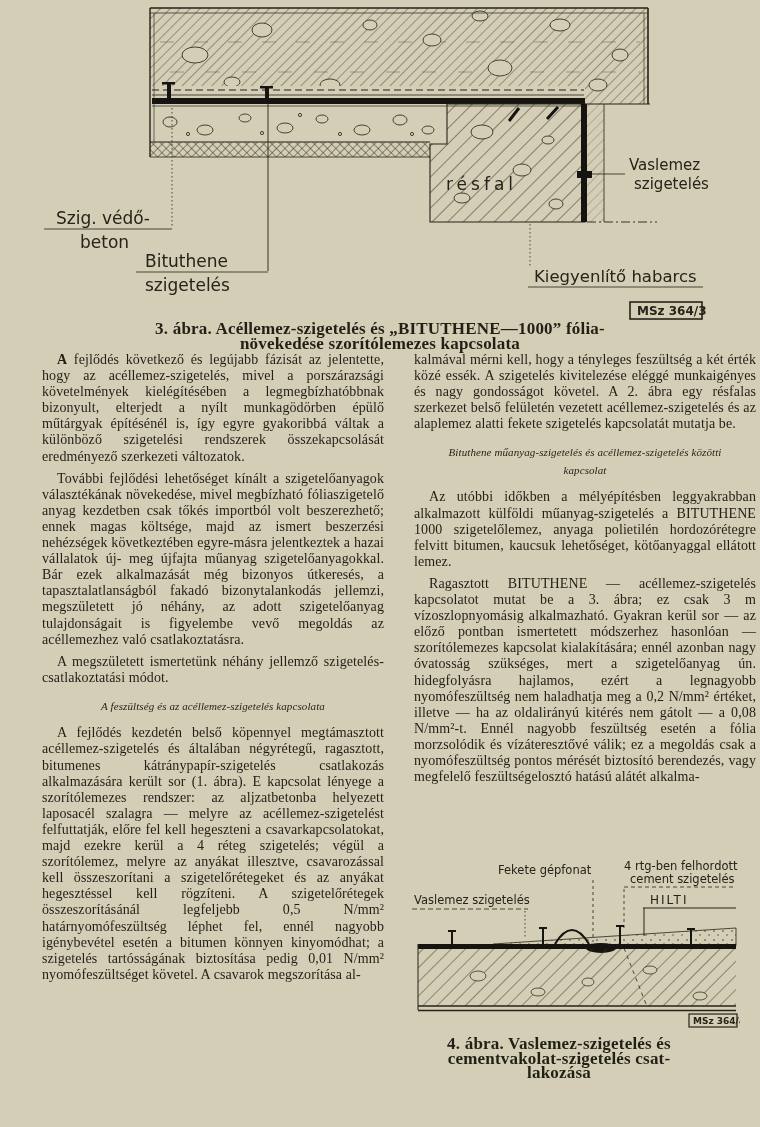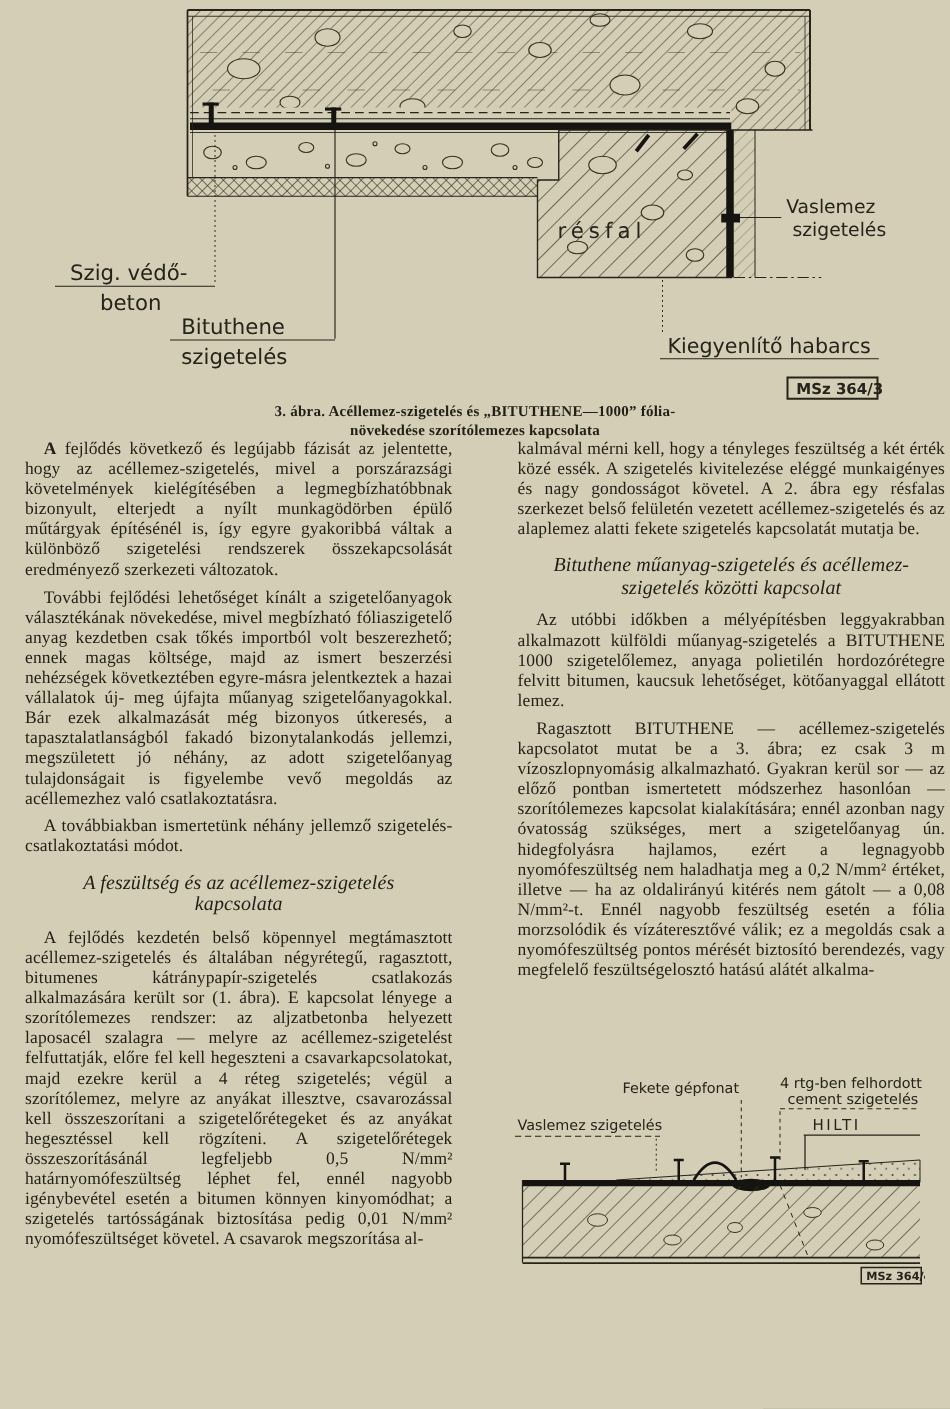--- a/index.html
+++ b/index.html
@@ -4,22 +4,22 @@
 <style>
   html,body{margin:0;padding:0;background:#b8b49c;}
   .page{position:relative;width:760px;height:1127px;background:#d3ceb5;overflow:hidden;
         font-family:"Liberation Serif",serif;color:#211f16;}
   .col{position:absolute;width:342px;font-size:14px;line-height:16.1px;text-align:justify;
        letter-spacing:0.1px;}
   .col p{margin:0 0 6px 0;}
   .col p.ind{text-indent:15px;}
   .lead::first-letter{font-weight:bold;}
   .sec-heading{font-style:italic;text-align:center;margin:12px 16px 10px 16px;
-               line-height:17.5px;font-size:16px;}
-  .caption{position:absolute;text-align:center;font-weight:bold;font-size:12px;
+               line-height:17.5px;font-size:11px;}
+  .caption{position:absolute;text-align:center;font-weight:bold;font-size:17px;
            line-height:14.5px;letter-spacing:0.2px;}
   svg{position:absolute;}
   svg text{font-family:"DejaVu Sans",sans-serif;fill:#25231a;}
   .stamp-txt{font-family:"DejaVu Sans",sans-serif;font-weight:bold;}
 </style>
 </head>
 <body>
 
 <div class="page">
 
@@ -147,24 +147,24 @@
       <rect x="630" y="302" width="72" height="17" fill="none" stroke="#25231a" stroke-width="1.6"></rect>
       <text class="stamp-txt" x="637" y="315" font-size="12">MSz 364/3</text>
     </g>
   </svg>
 
   <div class="caption" style="left:80px;top:322px;width:600px;">
     <div>3. ábra. Acéllemez-szigetelés és „BITUTHENE—1000” fólia-</div>
     <div>növekedése szorítólemezes kapcsolata</div>
   </div>
 
-  <div class="col" style="left:20px;top:352px;">
+  <div class="col" style="left:42px;top:352px;">
     <p class="ind lead">A fejlődés következő és legújabb fázisát az jelentette, hogy az acéllemez-szigetelés, mivel a porszárazsági követelmények kielégítésében a legmegbízhatóbbnak bizonyult, elterjedt a nyílt munkagödörben épülő műtárgyak építésénél is, így egyre gyakoribbá váltak a különböző szigetelési rendszerek összekapcsolását eredményező szerkezeti változatok.</p>
     <p class="ind">További fejlődési lehetőséget kínált a szigetelőanyagok választékának növekedése, mivel megbízható fóliaszigetelő anyag kezdetben csak tőkés importból volt beszerezhető; ennek magas költsége, majd az ismert beszerzési nehézségek következtében egyre-másra jelentkeztek a hazai vállalatok új- meg újfajta műanyag szigetelőanyagokkal. Bár ezek alkalmazását még bizonyos útkeresés, a tapasztalatlanságból fakadó bizonytalankodás jellemzi, megszületett jó néhány, az adott szigetelőanyag tulajdonságait is figyelembe vevő megoldás az acéllemezhez való csatlakoztatásra.</p>
-    <p class="ind">A továbbiakban ismertetünk néhány jellemző szigetelés-csatlakoztatási módot.</p>
+    <p class="ind">A megszületett ismertetünk néhány jellemző szigetelés-csatlakoztatási módot.</p>
     <div class="sec-heading">A feszültség és az acéllemez-szigetelés kapcsolata</div>
     <p class="ind">A fejlődés kezdetén belső köpennyel megtámasztott acéllemez-szigetelés és általában négyrétegű, ragasztott, bitumenes kátránypapír-szigetelés csatlakozás alkalmazására került sor (1. ábra). E kapcsolat lényege a szorítólemezes rendszer: az aljzatbetonba helyezett laposacél szalagra — melyre az acéllemez-szigetelést felfuttatják, előre fel kell hegeszteni a csavarkapcsolatokat, majd ezekre kerül a 4 réteg szigetelés; végül a szorítólemez, melyre az anyákat illesztve, csavarozással kell összeszorítani a szigetelőrétegeket és az anyákat hegesztéssel kell rögzíteni. A szigetelőrétegek összeszorításánál legfeljebb 0,5 N/mm² határnyomófeszültség léphet fel, ennél nagyobb igénybevétel esetén a bitumen könnyen kinyomódhat; a szigetelés tartósságának biztosítása pedig 0,01 N/mm² nyomófeszültséget követel. A csavarok megszorítása al-</p>
   </div>
 
   <div class="col" style="left:388px;top:352px;margin-left:26px;">
     <p>kalmával mérni kell, hogy a tényleges feszültség a két érték közé essék. A szigetelés kivitelezése eléggé munkaigényes és nagy gondosságot követel. A 2. ábra egy résfalas szerkezet belső felületén vezetett acéllemez-szigetelés és az alaplemez alatti fekete szigetelés kapcsolatát mutatja be.</p>
     <div class="sec-heading">Bituthene műanyag-szigetelés és acéllemez-szigetelés közötti kapcsolat</div>
     <p class="ind">Az utóbbi időkben a mélyépítésben leggyakrabban alkalmazott külföldi műanyag-szigetelés a BITUTHENE 1000 szigetelőlemez, anyaga polietilén hordozórétegre felvitt bitumen, kaucsuk lehetőséget, kötőanyaggal ellátott lemez.</p>
     <p class="ind">Ragasztott BITUTHENE — acéllemez-szigetelés kapcsolatot mutat be a 3. ábra; ez csak 3 m vízoszlopnyomásig alkalmazható. Gyakran kerül sor — az előző pontban ismertetett módszerhez hasonlóan — szorítólemezes kapcsolat kialakítására; ennél azonban nagy óvatosság szükséges, mert a szigetelőanyag ún. hidegfolyásra hajlamos, ezért a legnagyobb nyomófeszültség nem haladhatja meg a 0,2 N/mm² értéket, illetve — ha az oldalirányú kitérés nem gátolt — a 0,08 N/mm²-t. Ennél nagyobb feszültség esetén a fólia morzsolódik és vízáteresztővé válik; ez a megoldás csak a nyomófeszültség pontos mérését biztosító berendezés, vagy megfelelő feszültségelosztó hatású alátét alkalma-</p>
   </div>
@@ -224,14 +224,18 @@
       <line x1="30" y1="154.5" x2="348" y2="154.5" stroke="#25231a" stroke-width="1.4"></line>
       <line x1="30" y1="88" x2="30" y2="154" stroke="#25231a" stroke-width="1"></line>
     </g>
 
     <g>
       <rect x="301" y="158" width="48" height="13" fill="none" stroke="#25231a" stroke-width="1.2"></rect>
       <text class="stamp-txt" x="305" y="168" font-size="9">MSz 364/4</text>
     </g>
   </svg>
 
+  <div class="caption" style="left:388px;top:1037px;width:342px;">
+    <div>4. ábra. Vaslemez-szigetelés és cementvakolat-szigetelés csat-</div>
+    <div>lakozása</div>
+  </div>
 
 </div>
 
 </body></html>

